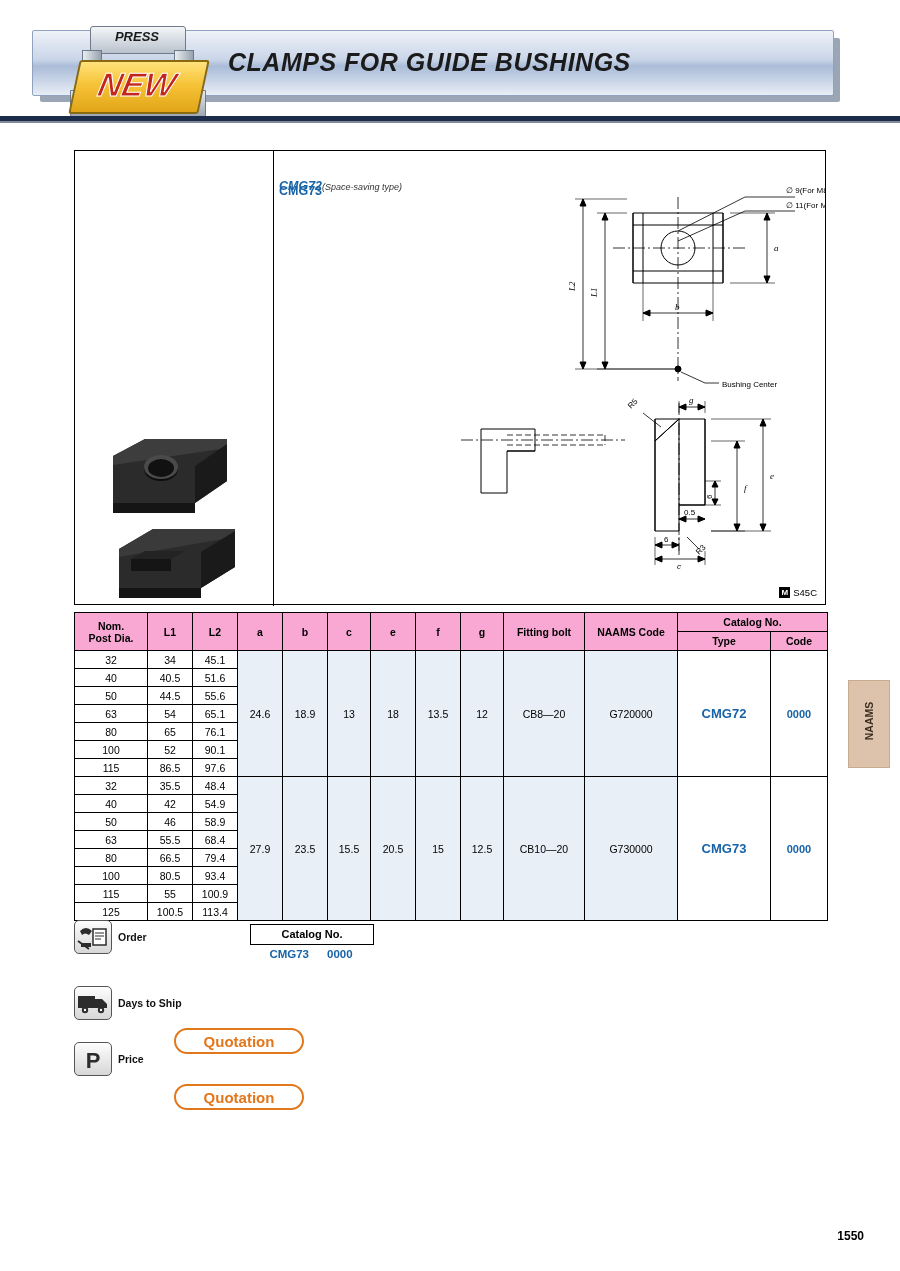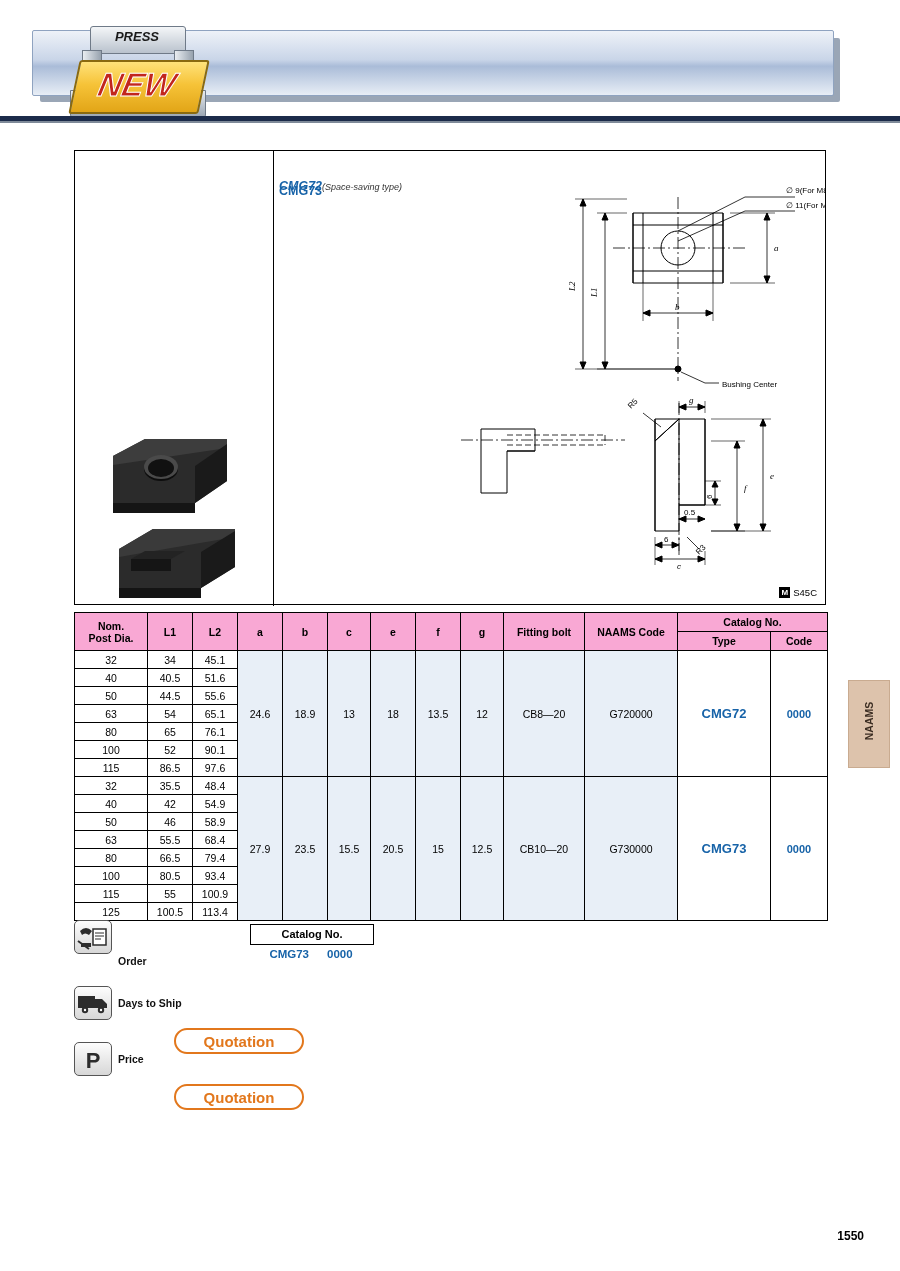--- a/index.html
+++ b/index.html
@@ -358,20 +358,21 @@
   .lbl-i { font-family: "Liberation Serif", serif; font-size: 9px; font-style: italic; fill: #000; }
 </style>
 </head>
 <body>
 
 <div class="page">
 
   <div class="header-wrap">
     <div class="header-bar-shadow"></div>
     <div class="header-bar"></div>
+    <div class="header-title">CLAMPS FOR GUIDE BUSHINGS</div>
 
     <div class="badge">
       <div class="plate-top"></div>
       <div class="post-l"></div>
       <div class="post-r"></div>
       <div class="plate-bot"></div>
       <div class="press-text">PRESS</div>
       <div class="newband"></div>
       <div class="newtext">NEW</div>
     </div>
@@ -690,21 +691,21 @@
 
     <div class="icon-box" style="left:0; top:0;">
       <svg width="36" height="32" viewBox="0 0 36 32">
         <path d="M6,22 L16,22 L16,26 L6,26 Z" fill="#2c2c2c"></path>
         <path d="M5,10 q6,-6 12,0 l-3,4 q-4,-3 -7,0 z" fill="#2c2c2c"></path>
         <rect x="18" y="8" width="13" height="16" fill="#ffffff" stroke="#2c2c2c" stroke-width="1.5"></rect>
         <path d="M20,12 L29,12 M20,15 L29,15 M20,18 L26,18" stroke="#2c2c2c" stroke-width="1"></path>
         <path d="M3,20 L14,28" stroke="#2c2c2c" stroke-width="2"></path>
       </svg>
     </div>
-    <div class="row-label" style="left:44px; top:11px;margin-top:24px;">Order</div>
+    <div class="row-label" style="left:44px; top:11px;">Order</div>
     <div class="catalog-no-box">Catalog  No.</div>
     <div class="order-values">
       <span class="v1">CMG73</span><span>0000</span>
     </div>
 
     <div class="icon-box" style="left:0; top:66px;">
       <svg width="36" height="32" viewBox="0 0 36 32">
         <rect x="3" y="9" width="17" height="12" fill="#2c2c2c"></rect>
         <path d="M20,12 L27,12 L32,17 L32,21 L20,21 Z" fill="#2c2c2c"></path>
         <circle cx="10" cy="23" r="3.2" fill="#2c2c2c"></circle>

